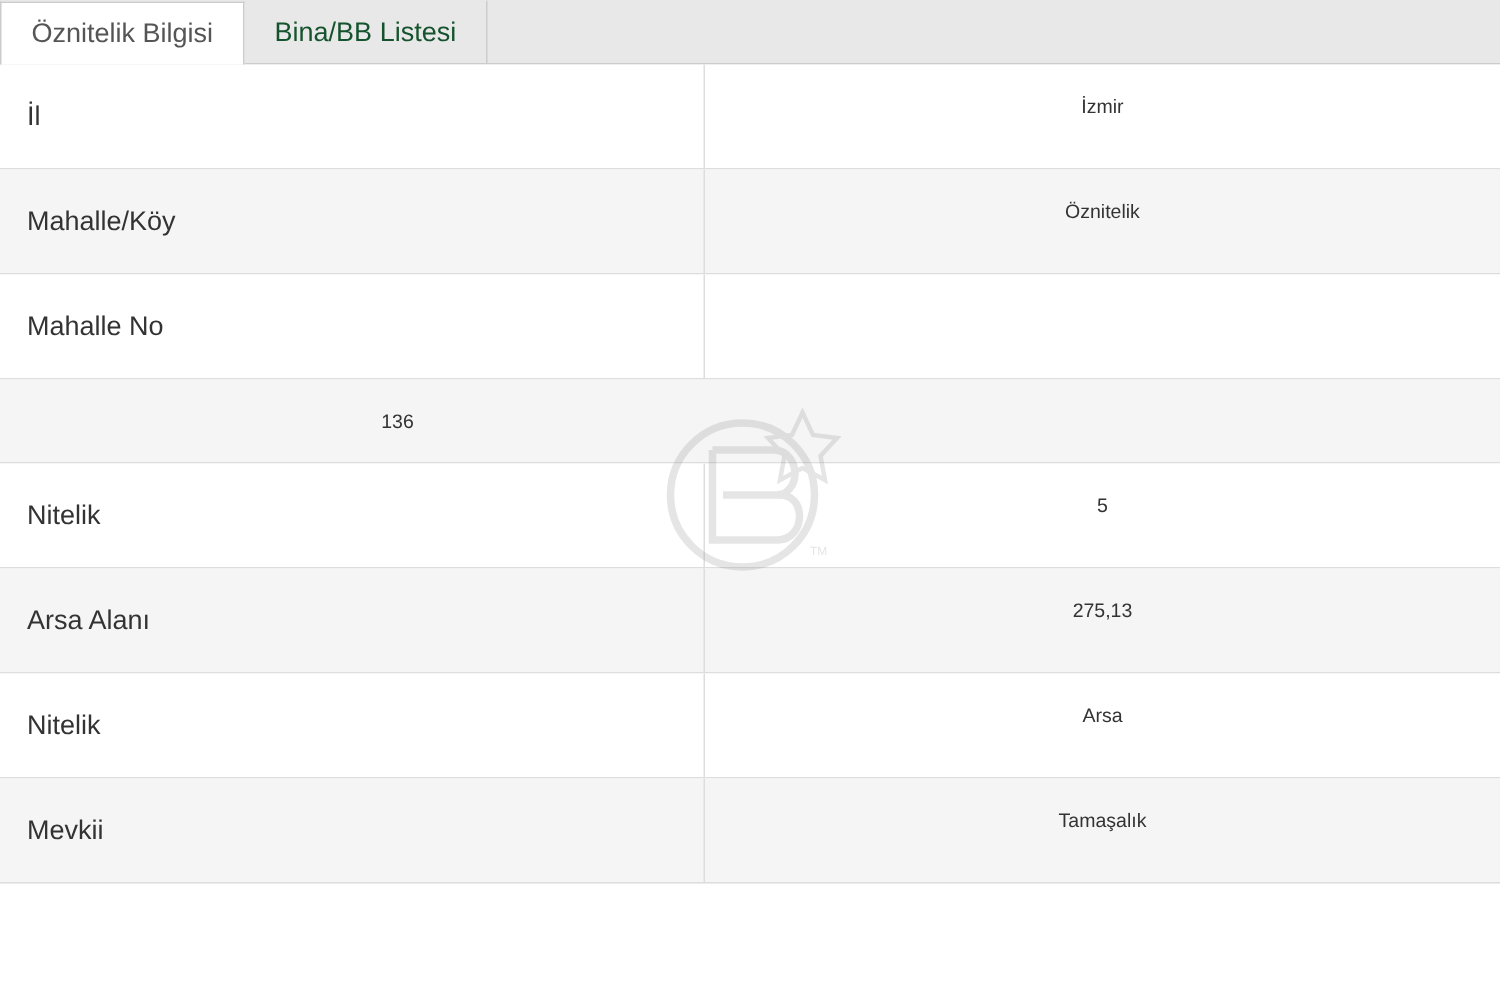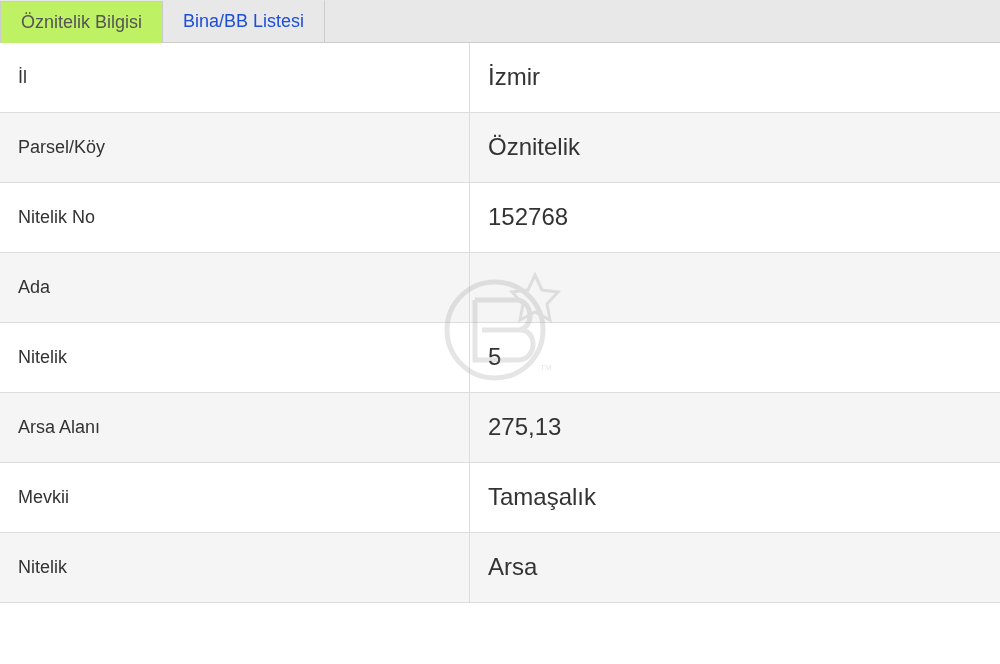--- a/index.html
+++ b/index.html
@@ -23,30 +23,30 @@
       border-bottom: 1px solid #ccc;
     }
     .tab {
       padding: 10px 20px;
       font-size: 18px;
       cursor: pointer;
       border-right: 1px solid #ccc;
       border-top: 1px solid transparent;
     }
     .tab.active {
-      background: #bef264;
+      background: #ffffff;
       color: #555;
       border-top: 1px solid #ccc;
       border-left: 1px solid #ccc;
       position: relative;
       top: 1px;
       text-align: center;
     }
     .tab.inactive {
-      color: #1d4ed8;
+      color: #14532d;
       background: #e8e8e8;
     }
     .table {
       width: 100%;
       border-collapse: collapse;
     }
     .table-row {
       display: flex;
       border-bottom: 1px solid #ddd;
     }
@@ -59,22 +59,23 @@
     .cell-label {
       width: 47%;
       padding: 24px 18px;
       font-size: 18px;
       color: #333;
       border-right: 1px solid #ddd;
     }
     .cell-value {
       width: 53%;
       padding: 20px 18px;
-      font-size: 24px;
+      font-size: 13px;
       color: #333;
+      text-align: center;
     }
     .watermark {
       position: absolute;
       top: 260px;
       left: 440px;
       width: 130px;
       height: 130px;
       opacity: 0.25;
       z-index: 10;
       pointer-events: none;
@@ -91,45 +92,44 @@
   <div class="tab active">Öznitelik Bilgisi</div>
   <div class="tab inactive">Bina/BB Listesi</div>
 </div>
 
 <div class="table">
   <div class="table-row">
     <div class="cell-label">İl</div>
     <div class="cell-value">İzmir</div>
   </div>
   <div class="table-row">
-    <div class="cell-label">Parsel/Köy</div>
+    <div class="cell-label">Mahalle/Köy</div>
     <div class="cell-value">Öznitelik</div>
   </div>
   <div class="table-row">
-    <div class="cell-label">Nitelik No</div>
-    <div class="cell-value">152768</div>
+    <div class="cell-label">Mahalle No</div>
   </div>
   <div class="table-row">
-    <div class="cell-label">Ada</div>
+    <div class="cell-value">136</div>
   </div>
   <div class="table-row">
     <div class="cell-label">Nitelik</div>
     <div class="cell-value">5</div>
   </div>
   <div class="table-row">
     <div class="cell-label">Arsa Alanı</div>
     <div class="cell-value">275,13</div>
   </div>
   <div class="table-row">
+    <div class="cell-label">Nitelik</div>
+    <div class="cell-value">Arsa</div>
+  </div>
+  <div class="table-row">
     <div class="cell-label">Mevkii</div>
     <div class="cell-value">Tamaşalık</div>
-  </div>
-  <div class="table-row">
-    <div class="cell-label">Nitelik</div>
-    <div class="cell-value">Arsa</div>
   </div>
 </div>
 
 <div class="watermark">
   <svg viewBox="0 0 130 130" xmlns="http://www.w3.org/2000/svg">
     <g fill="none" stroke="#999" stroke-width="5">
       <circle cx="55" cy="70" r="48"></circle>
       <path d="M 95 15 L 102 30 L 118 32 L 107 44 L 110 60 L 95 52 L 80 60 L 83 44 L 72 32 L 88 30 Z" stroke-width="3"></path>
       <path d="M 35 40 L 35 100 L 78 100 C 88 100 93 92 93 84 C 93 76 88 70 80 70 L 42 70 M 42 70 L 78 70 C 85 70 90 63 90 56 C 90 48 85 40 76 40 L 35 40" stroke-width="5"></path>
     </g>

